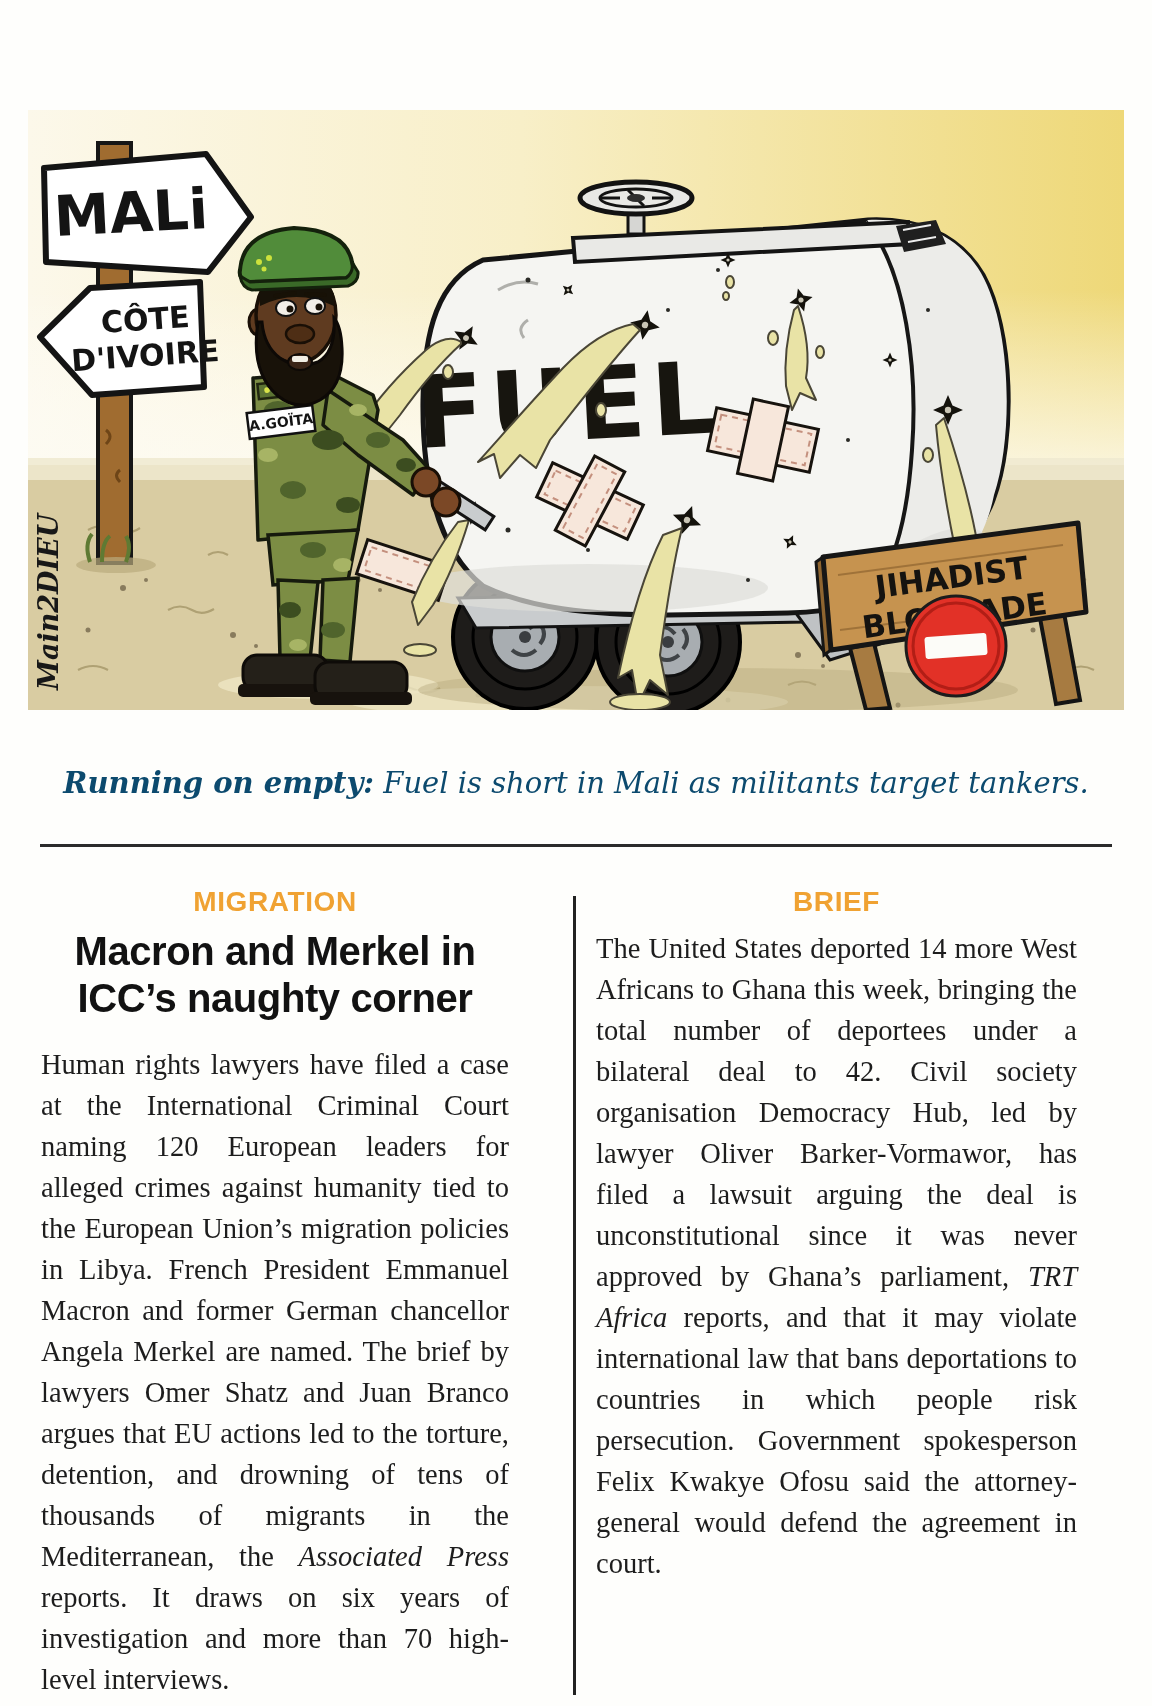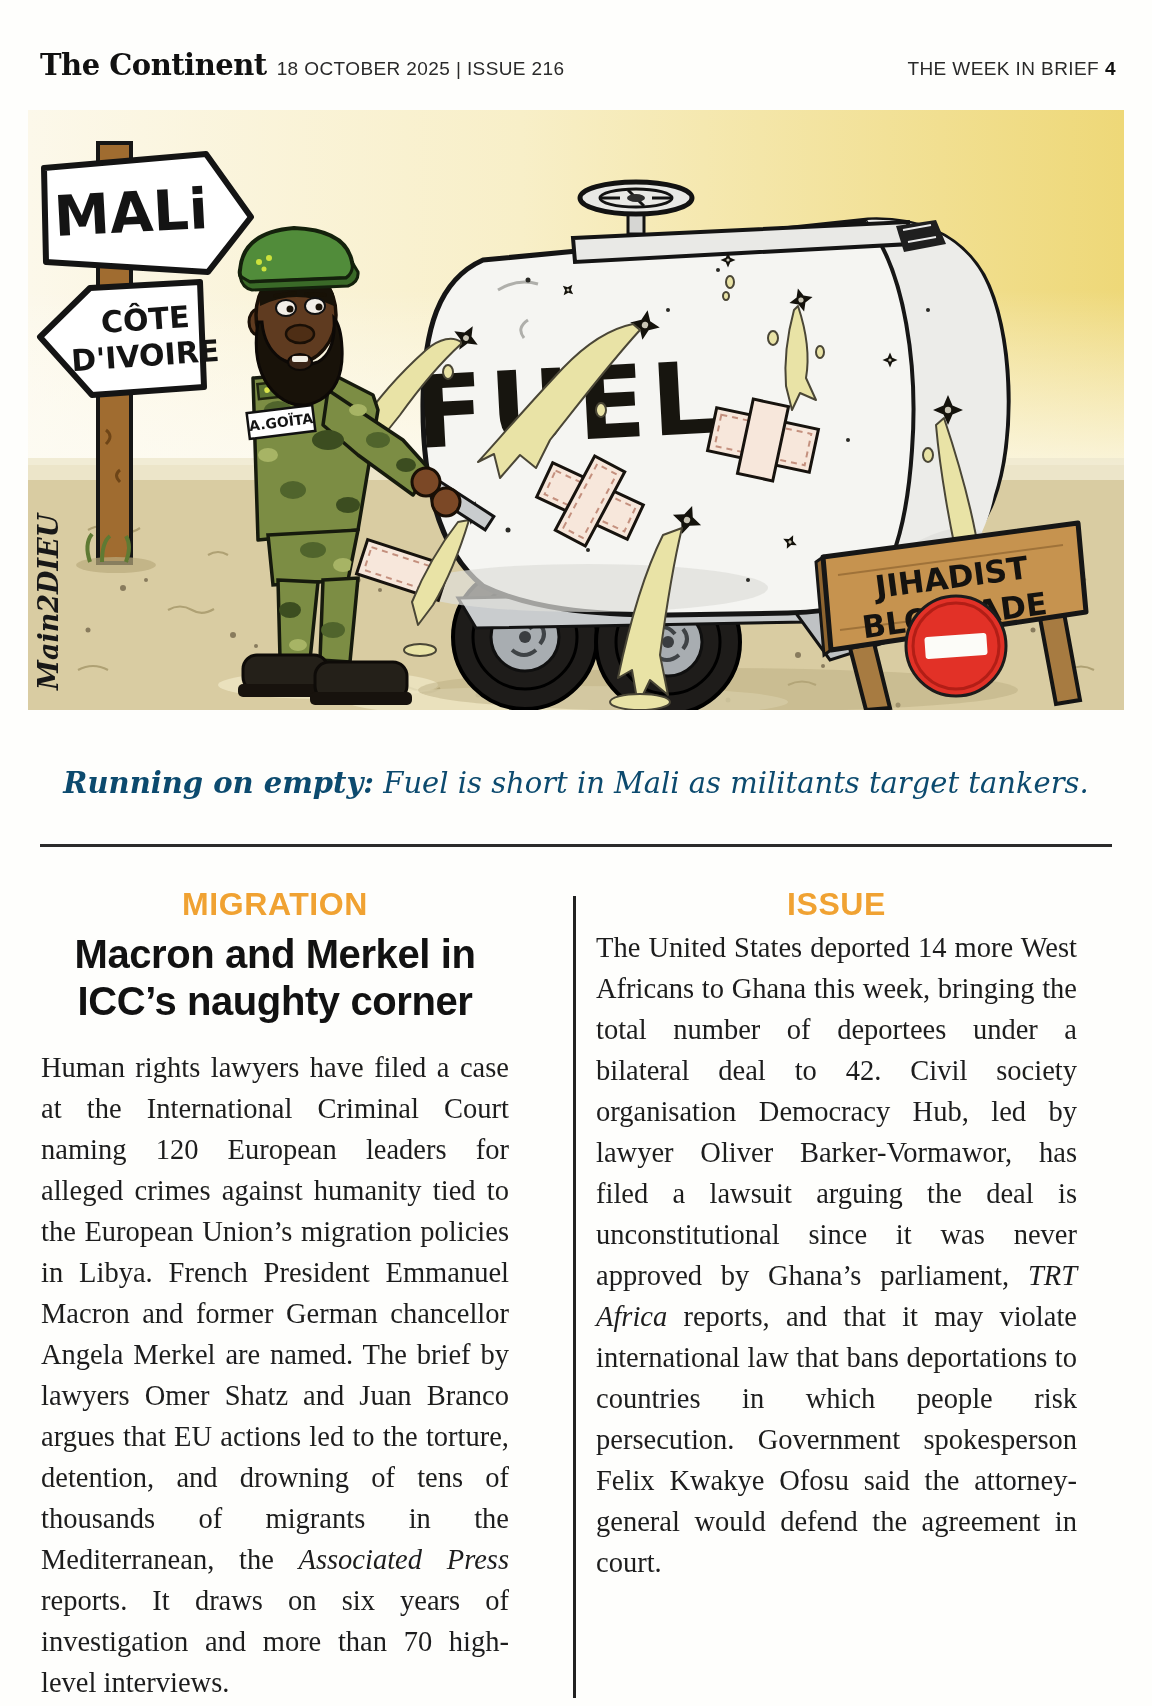--- a/index.html
+++ b/index.html
@@ -43,47 +43,38 @@
   
   .cols{
     position:absolute;top:886px;left:40px;width:1038px;
     display:flex;align-items:stretch;
   }
   .col-a{width:470px;flex:0 0 470px;}
   .vrule{flex:0 0 3px;background:#222;margin-left:63px;margin-right:19px;
          margin-top:10px;margin-bottom:6px;}
   .col-b{width:483px;flex:0 0 483px;}
   .kicker{
-    font-family:"Liberation Sans",sans-serif;font-weight:700;font-size:32px;
-    letter-spacing:0.6px;color:#F0A232;text-align:center;margin:0 0 4px 0;
+    font-family:"Liberation Sans",sans-serif;font-weight:700;font-size:28px;
+    letter-spacing:0.6px;color:#F0A232;text-align:center;margin:0 0 10px 0;
   }
   .headline{
     font-family:"Liberation Sans",sans-serif;font-weight:700;font-size:40px;
     line-height:1.17;letter-spacing:-0.4px;color:#121212;text-align:center;
     margin:8px 0 22px 0;
   }
   .body-text{
     font-size:28.5px;line-height:1.44;text-align:justify;margin:1px;color:#1d1d1d;
   }
   .body-text .ital{font-style:italic;}
 </style>
 </head>
 <body>
 
 <div class="page">
 
-  <div class="hdr">
-    <div class="masthead-group">
-      <span class="masthead">The Continent</span>
-      <span class="date-issue">18 OCTOBER 2025 | ISSUE 216</span>
-    </div>
-    <div class="hdr-right">
-      <span>THE WEEK IN BRIEF</span><span class="pnum">4</span>
-    </div>
-  </div>
 
   <div class="cartoon-wrap">
   <svg viewBox="0 0 1096 600" xmlns="http://www.w3.org/2000/svg">
     <defs>
       <linearGradient id="sky" x1="0" y1="0" x2="1" y2="0">
         <stop offset="0" stop-color="#FCF8EA"></stop>
         <stop offset="0.45" stop-color="#F8EFC8"></stop>
         <stop offset="1" stop-color="#EED878"></stop>
       </linearGradient>
       <linearGradient id="skyfade" x1="0" y1="0" x2="0" y2="1">
@@ -373,18 +364,18 @@
   <div class="rule"></div>
 
   <main class="cols">
     <article class="col-a">
       <p class="kicker">MIGRATION</p>
       <h2 class="headline">Macron and Merkel in ICC’s naughty corner</h2>
       <p class="body-text"><span>Human rights lawyers have filed a case at the International Criminal Court naming 120 European leaders for alleged crimes against humanity tied to the European Union’s migration policies in Libya. French President Emmanuel Macron and former German chancellor Angela Merkel are named. The brief by lawyers Omer Shatz and Juan Branco argues that EU actions led to the torture, detention, and drowning of tens of thousands of migrants in the Mediterranean, the </span><span class="ital">Associated Press</span><span> reports. It draws on six years of investigation and more than 70 high-level interviews.</span></p>
     </article>
     <div class="vrule"></div>
     <article class="col-b">
-      <p class="kicker">ISSUE</p>
+      <p class="kicker">BRIEF</p>
       <p class="body-text"><span>The United States deported 14 more West Africans to Ghana this week, bringing the total number of deportees under a bilateral deal to 42. Civil society organisation Democracy Hub, led by lawyer Oliver Barker-Vormawor, has filed a lawsuit arguing the deal is unconstitutional since it was never approved by Ghana’s parliament, </span><span class="ital">TRT Africa</span><span> reports, and that it may violate international law that bans deportations to countries in which people risk persecution. Government spokesperson Felix Kwakye Ofosu said the attorney-general would defend the agreement in court.</span></p>
     </article>
   </main>
 
 </div>
 
 </body></html>

